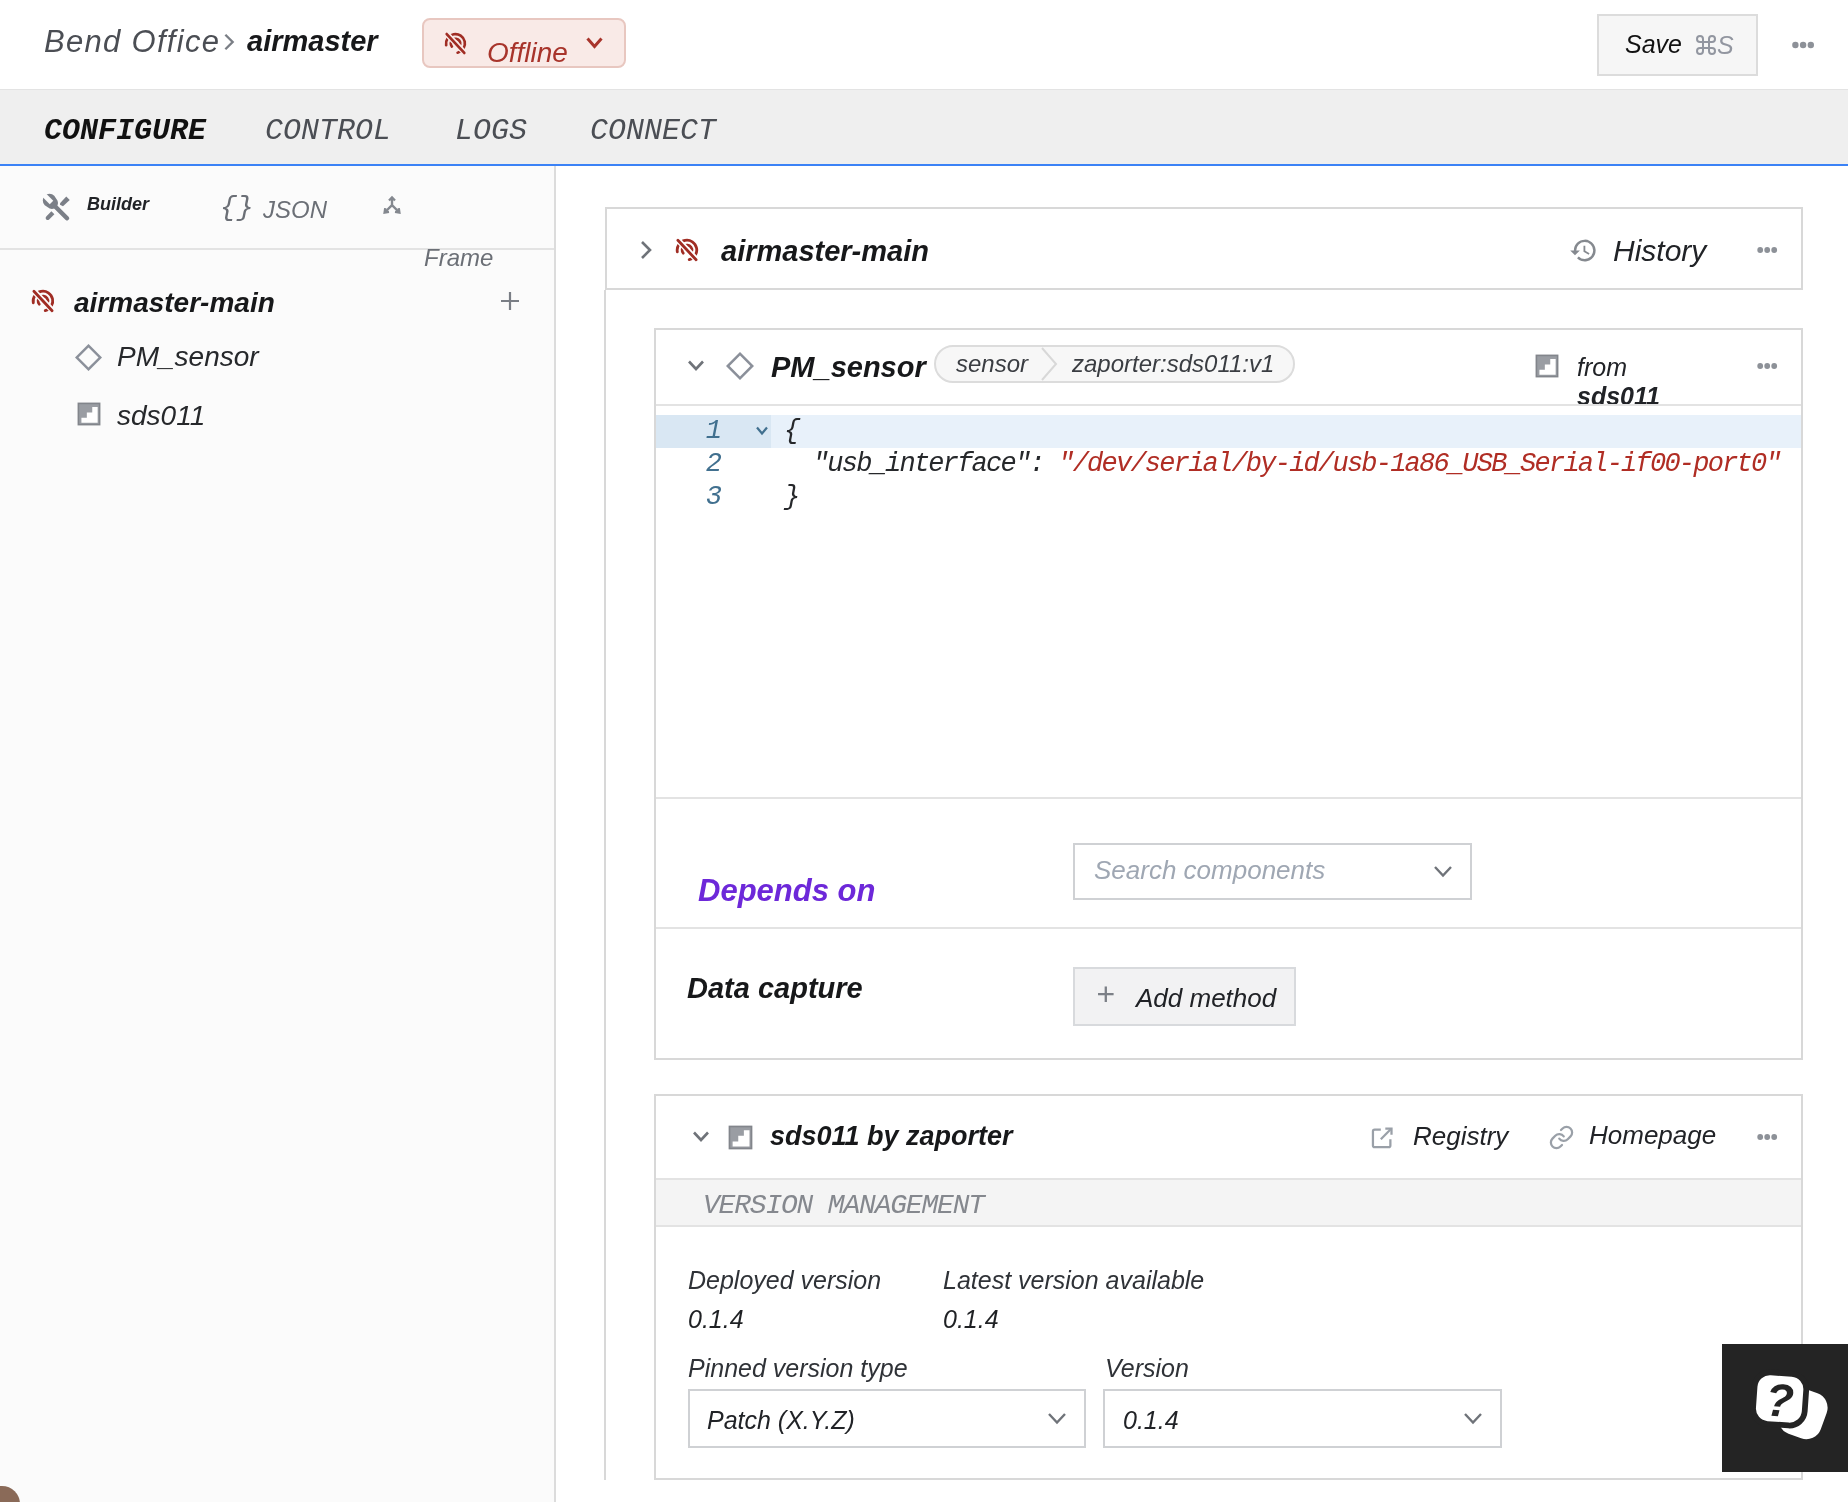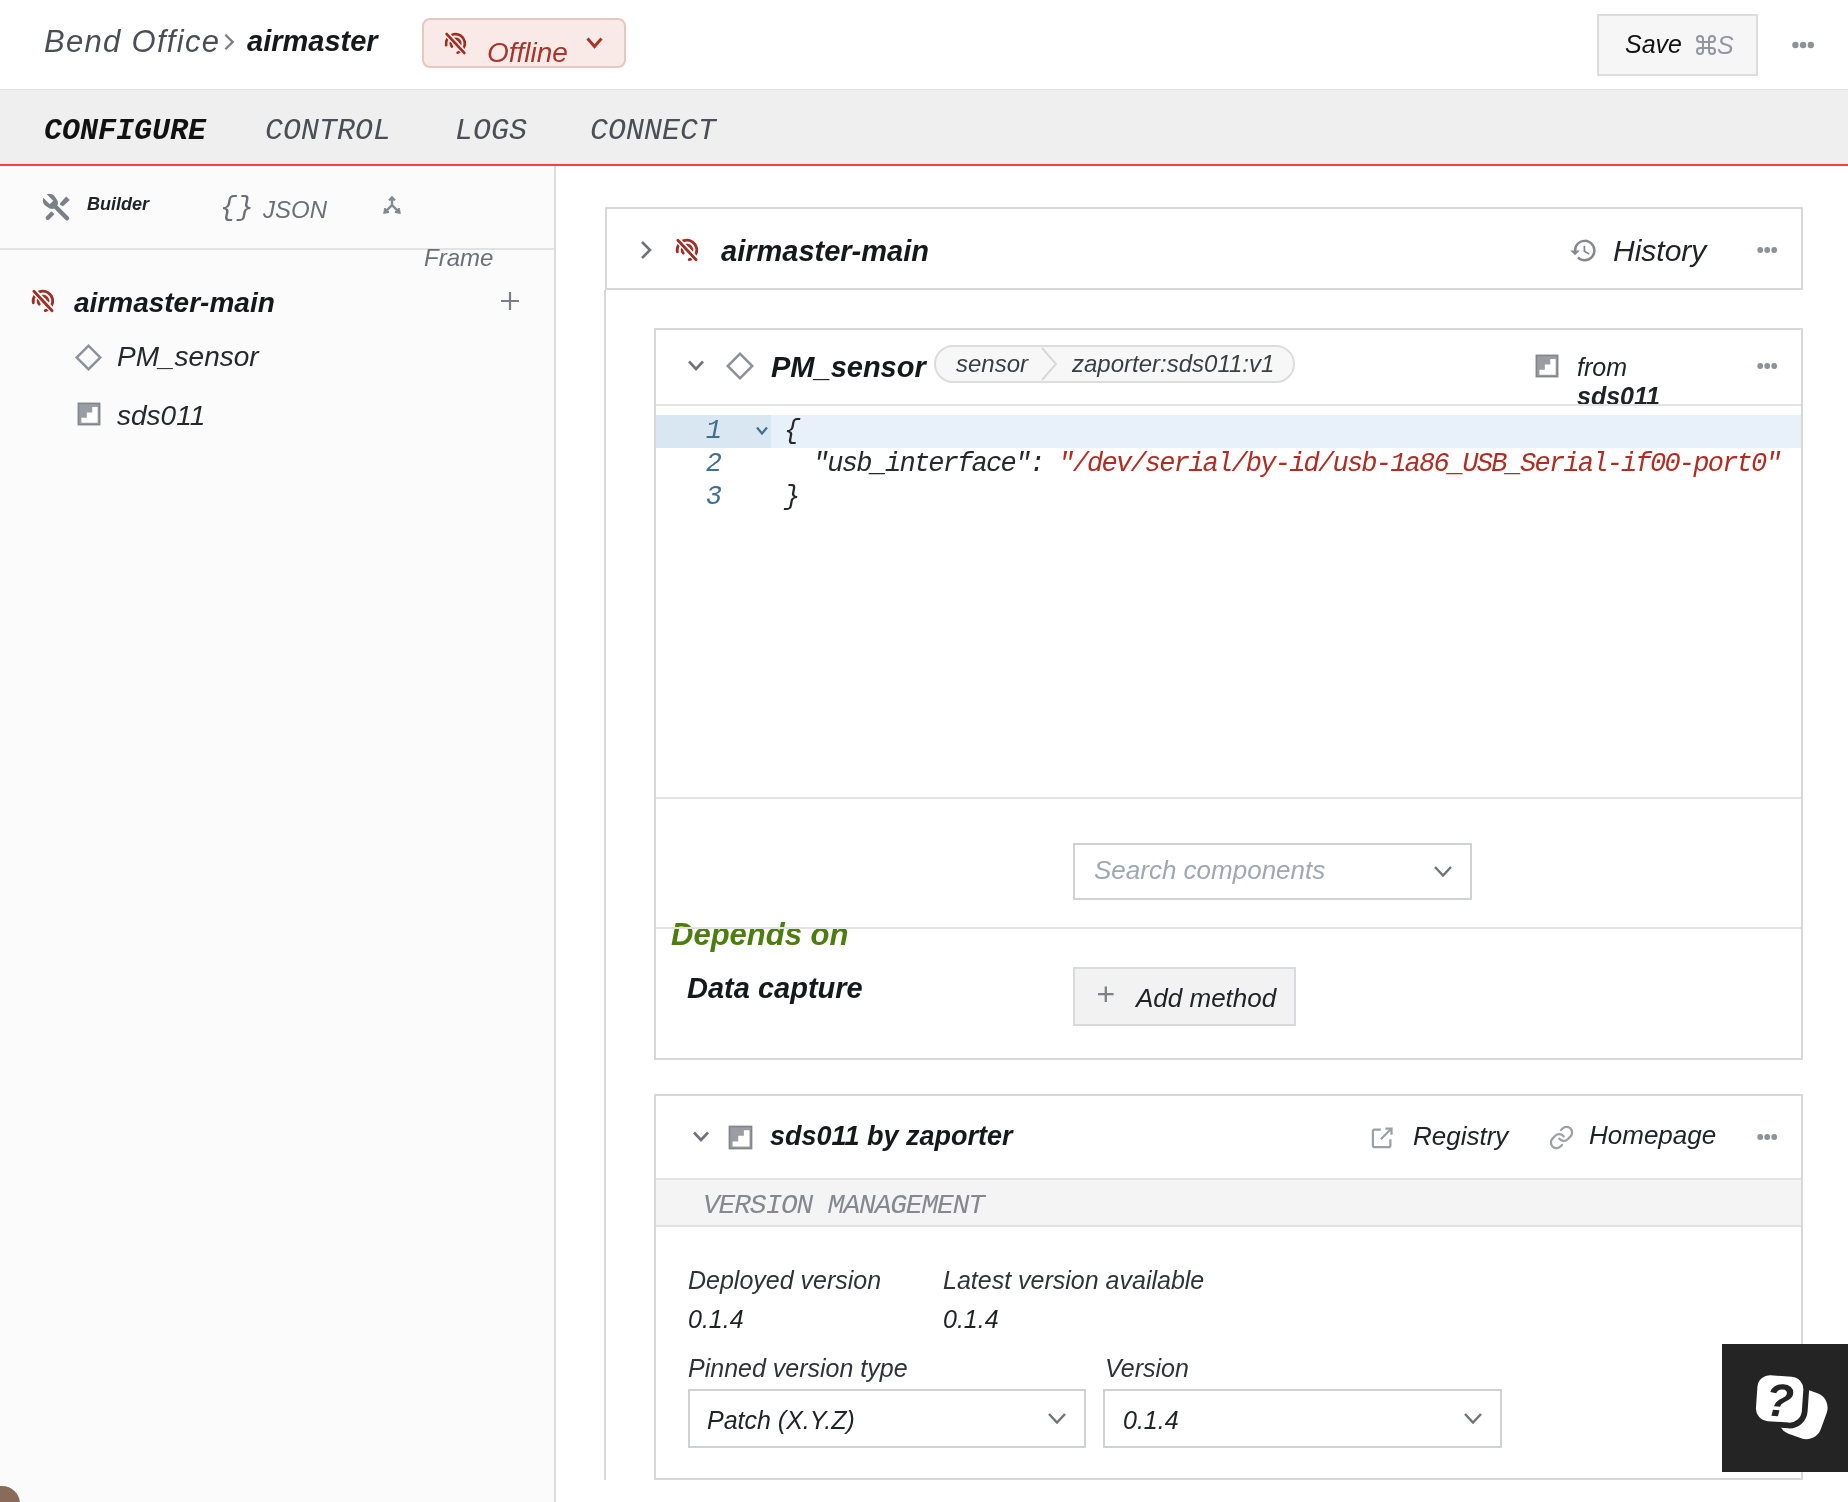--- a/index.html
+++ b/index.html
@@ -5,21 +5,21 @@
   * { margin:0; padding:0; box-sizing:border-box; }
   html,body { width:1848px; height:1502px; background:#fff; overflow:hidden; }
   body { font-family:"Liberation Sans", sans-serif; color:#1c1d1f; -webkit-font-smoothing:antialiased; }
   #app { position:relative; width:1556px; height:1502px;font-style:italic; }
   .abs { position:absolute; }
   .bold { font-weight:bold; }
   .mono { font-family:"Liberation Mono", monospace; }
 
   
   #topbar { left:0; top:0; width:1848px; height:89px; background:#fff; }
-  #tabbar { left:0; top:89px; width:1848px; height:77px; background:#efefef; border-top:1px solid #e3e3e3; border-bottom:2px solid #ef4444; }
+  #tabbar { left:0; top:89px; width:1848px; height:77px; background:#efefef; border-top:1px solid #e3e3e3; border-bottom:2px solid #3b82f6; }
   .tab { position:absolute; top:4px; height:74px; line-height:74px; font-family:"Liberation Mono", monospace; font-size:30px; color:#4b4e54; }
 
   
   #sidebar { left:0; top:166px; width:556px; height:1336px; background:#fbfbfb; border-right:2px solid #dcdcdc; }
   #sbtabs { position:absolute; left:0; top:0; width:554px; height:84px; border-bottom:2px solid #e3e3e3; }
 
   
   .card { position:absolute; background:#fff; border:2px solid #d8d8d8; }
 
   .selbox { position:absolute; border:2px solid #cfd1d4; background:#fff; }
@@ -167,21 +167,21 @@
   <div class="abs" style="left:656px; top:415px; width:115px; height:33px; background:#d9e7f3;"></div>
   <div class="abs mono" style="left:656px; top:415px; width:66px; text-align:right; font-size:27px; line-height:33px; color:#41708f;">1<br>2<br>3</div>
   <svg class="abs" style="left:755px; top:425px;" width="14" height="12" viewBox="0 0 14 12">
       <path d="M2 2.5 L7 8.5 L12 2.5" fill="none" stroke="#41708f" stroke-width="2.2"></path>
     </svg>
   <div class="abs mono" style="left:784px; top:415px; font-size:27px; line-height:33px; letter-spacing:-1.77px; color:#26282b; white-space:pre;">{
   "usb_interface": <span style="color:#b02d24">"/dev/serial/by-id/usb-1a86_USB_Serial-if00-port0"</span>
 }</div>
 
   <div class="abs" style="left:656px; top:797px; width:1145px; height:2px; background:#e3e3e3;"></div>
-  <div class="abs bold" style="left:671px; top:873px; font-size:31px; color:#4d7c0f;margin-top:44px;">Depends on</div>
+  <div class="abs bold" style="left:698px; top:873px; font-size:31px; color:#6d28d9;">Depends on</div>
   <div class="selbox" style="left:1073px; top:843px; width:399px; height:57px;"></div>
   <div class="abs" style="left:1094px; top:855px; font-size:26px; color:#9fa7b3;">Search components</div>
   <svg class="abs" style="left:1432px; top:864px;" width="22" height="15" viewBox="0 0 22 15">
       <path d="M3 3 L11 11.5 L19 3" fill="none" stroke="#6f7379" stroke-width="2.4"></path>
     </svg>
 
   <div class="abs" style="left:656px; top:927px; width:1145px; height:2px; background:#e3e3e3;"></div>
   <div class="abs bold" style="left:687px; top:972px; font-size:29px; color:#17181a;">Data capture</div>
   <div class="abs" style="left:1073px; top:967px; width:223px; height:59px; background:#f2f2f3; border:2px solid #d8dadd;"></div>
   <div class="abs" style="left:1096px; top:976px; font-size:32px; color:#7c8087;">+</div>

